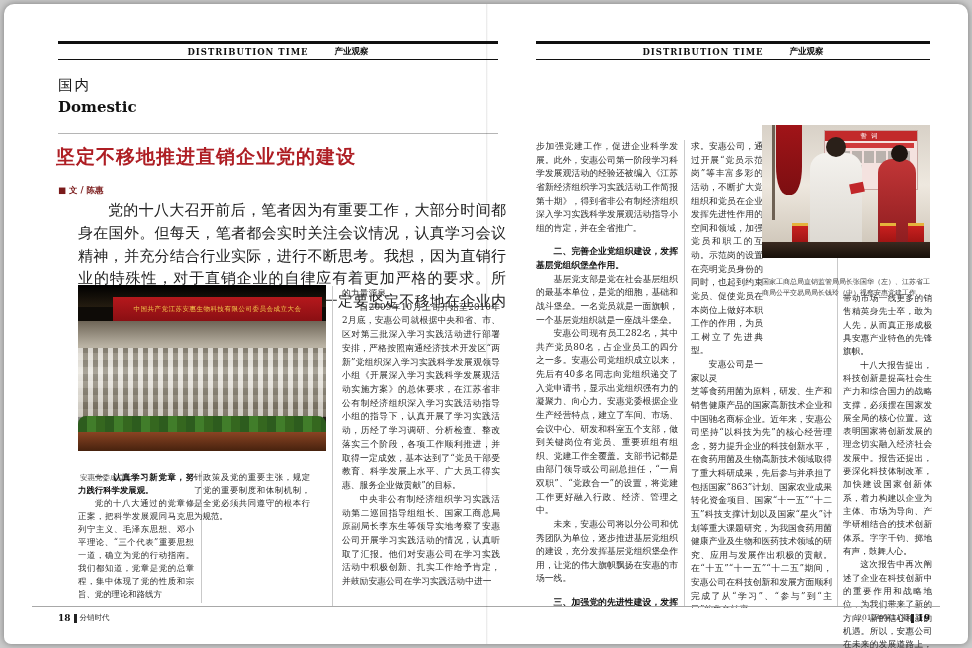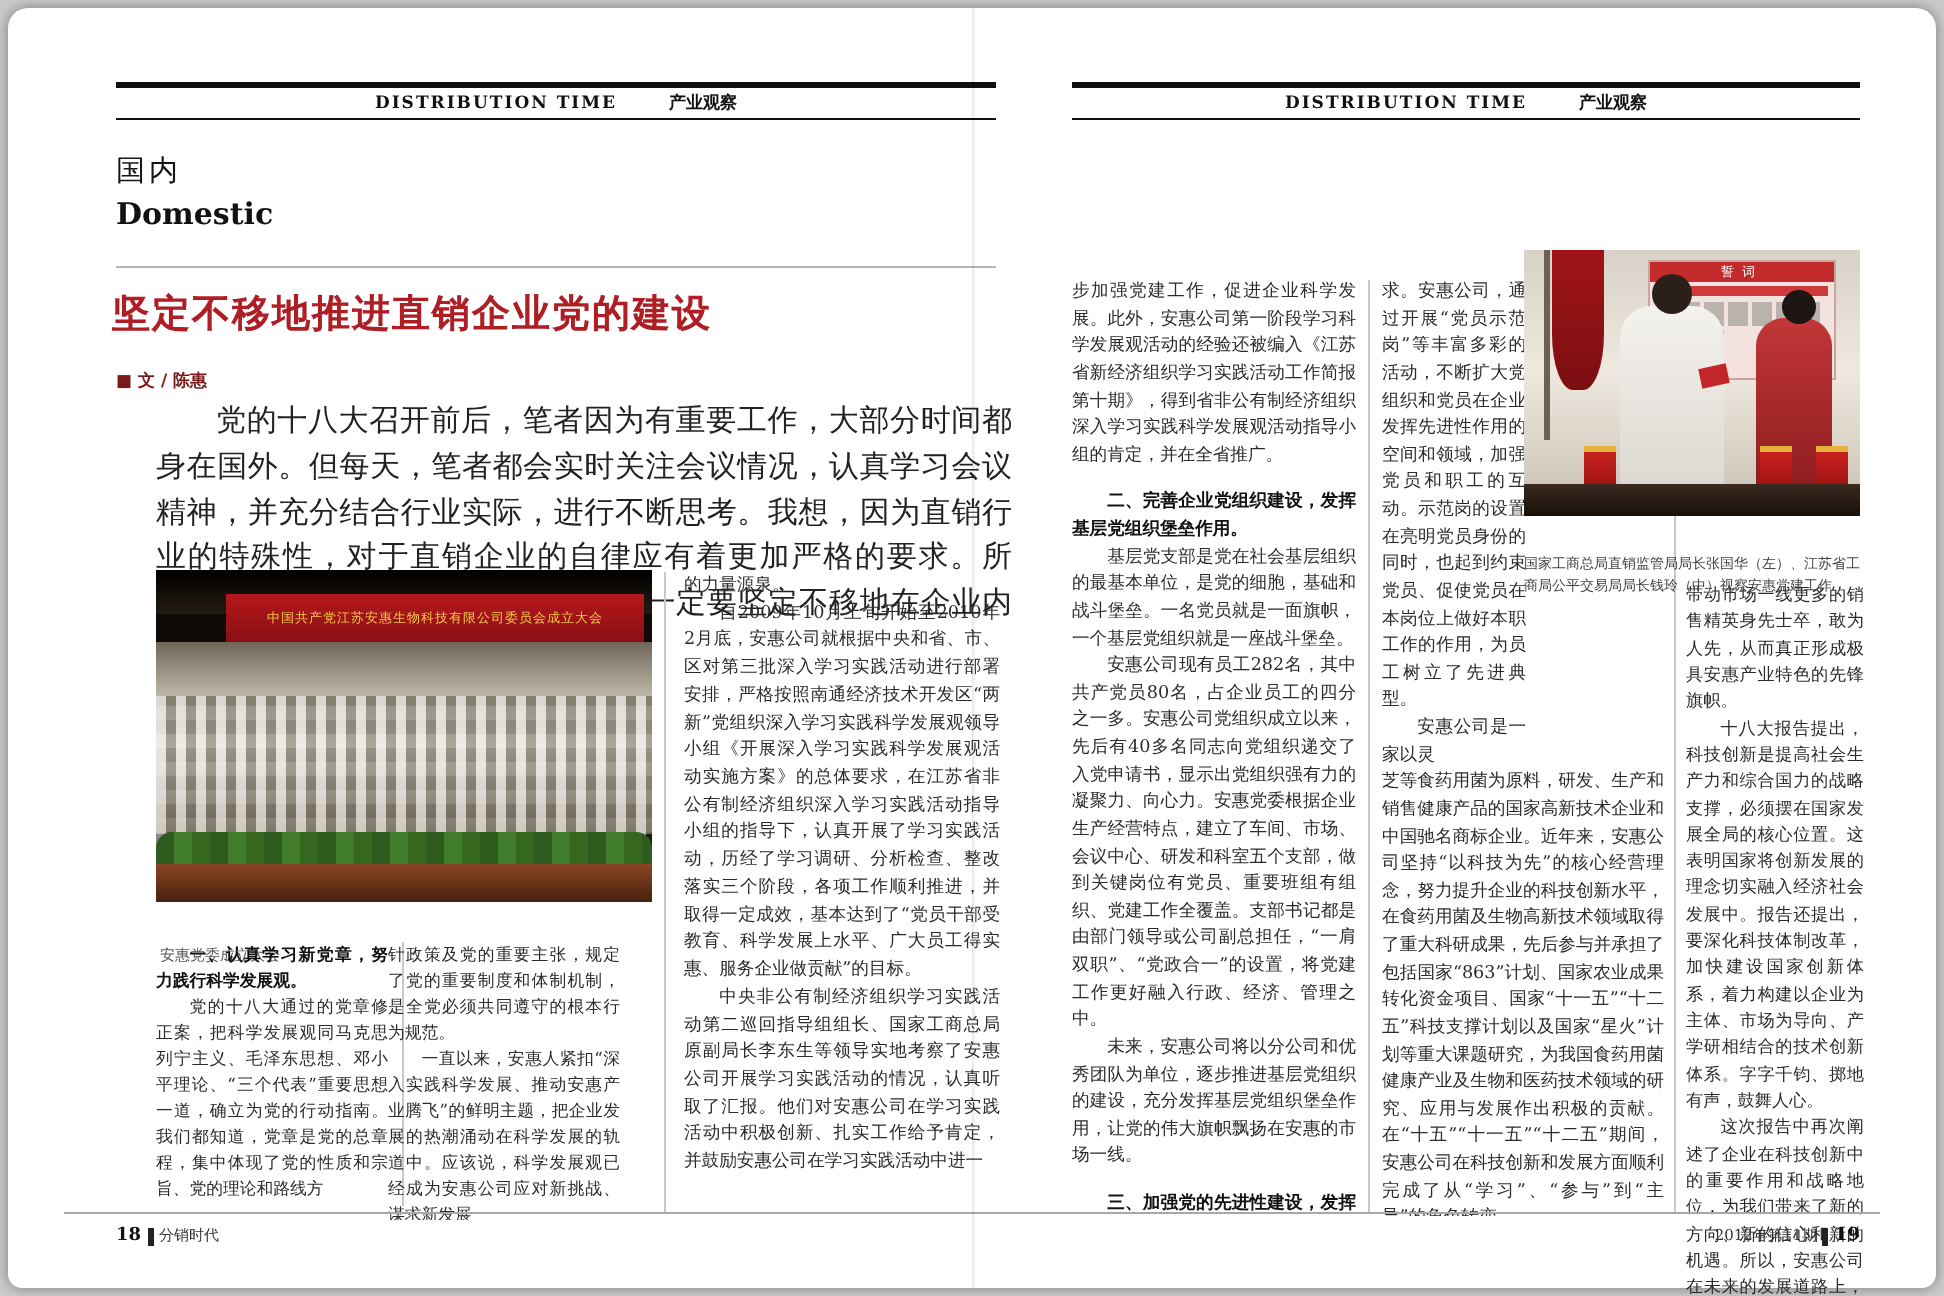--- a/index.html
+++ b/index.html
@@ -135,21 +135,20 @@
       <div class="v-rule vr-sub"></div>
       <div class="v-rule vr-col3"></div>
 
       <div class="subcols">
         <div class="subcol">
           <p class="bodyp colh">一、认真学习新党章，努力践行科学发展观。</p>
           <p class="bodyp ind">党的十八大通过的党章修正案，把科学发展观同马克思列宁主义、毛泽东思想、邓小平理论、“三个代表”重要思想一道，确立为党的行动指南。我们都知道，党章是党的总章程，集中体现了党的性质和宗旨、党的理论和路线方</p>
         </div>
         <div class="subcol second">
           <p class="bodyp">针政策及党的重要主张，规定了党的重要制度和体制机制，是全党必须共同遵守的根本行为规范。</p>
-          <p class="bodyp ind">一直以来，安惠人紧扣“深入实践科学发展、推动安惠产业腾飞”的鲜明主题，把企业发展的热潮涌动在科学发展的轨道中。应该说，科学发展观已经成为安惠公司应对新挑战、谋求新发展</p>
         </div>
       </div>
 
       <div class="col3">
         <p class="bodyp">的力量源泉。</p>
         <p class="bodyp ind">自2009年10月上旬开始至2010年2月底，安惠公司就根据中央和省、市、区对第三批深入学习实践活动进行部署安排，严格按照南通经济技术开发区“两新”党组织深入学习实践科学发展观领导小组《开展深入学习实践科学发展观活动实施方案》的总体要求，在江苏省非公有制经济组织深入学习实践活动指导小组的指导下，认真开展了学习实践活动，历经了学习调研、分析检查、整改落实三个阶段，各项工作顺利推进，并取得一定成效，基本达到了“党员干部受教育、科学发展上水平、广大员工得实惠、服务企业做贡献”的目标。</p>
         <p class="bodyp ind">中央非公有制经济组织学习实践活动第二巡回指导组组长、国家工商总局原副局长李东生等领导实地考察了安惠公司开展学习实践活动的情况，认真听取了汇报。他们对安惠公司在学习实践活动中积极创新、扎实工作给予肯定，并鼓励安惠公司在学习实践活动中进一</p>
       </div>
     </div>
 

